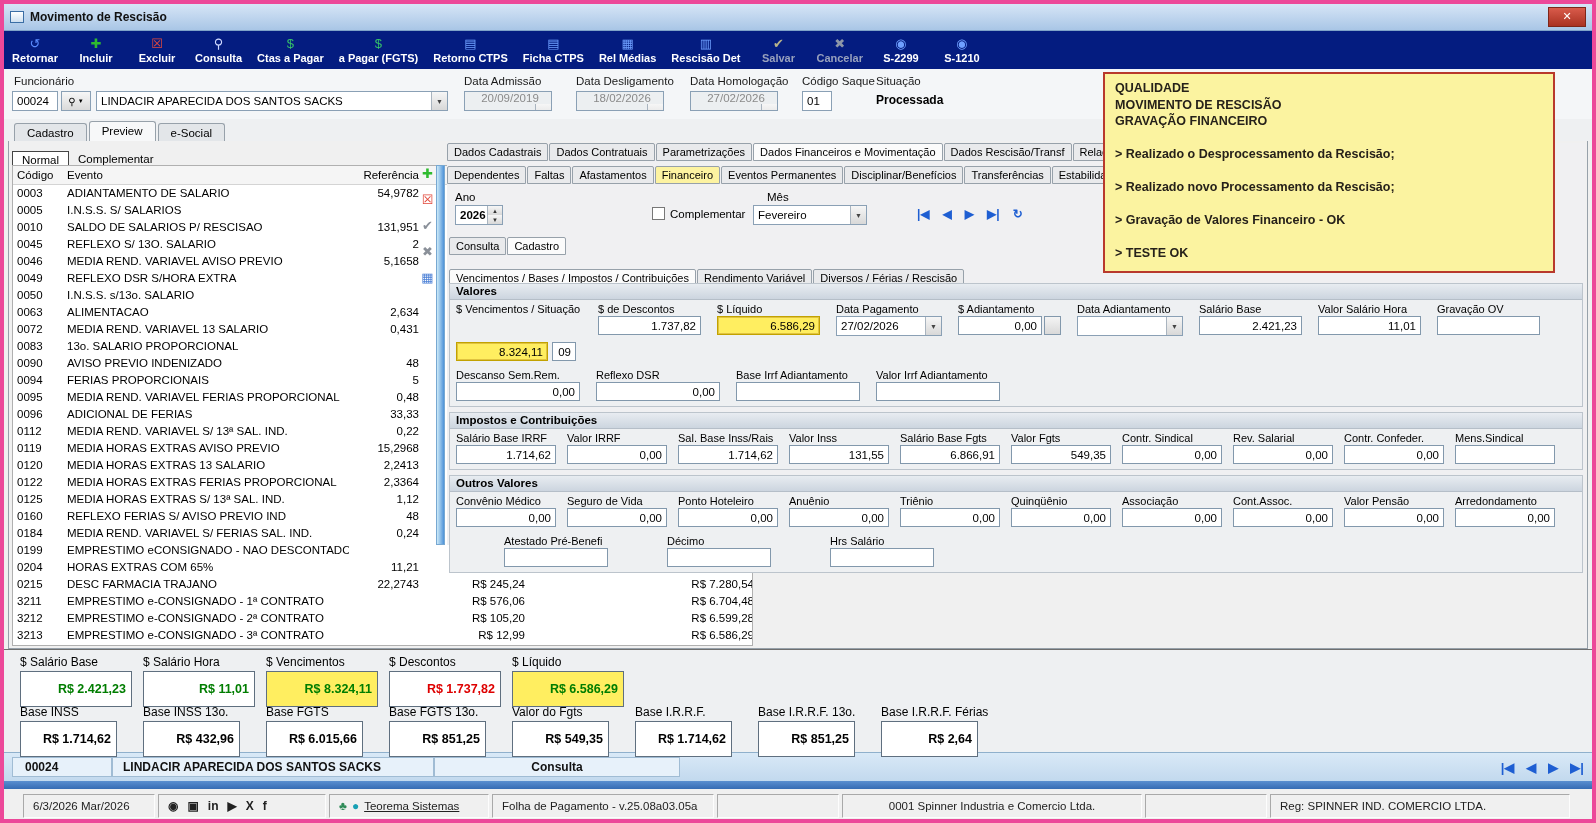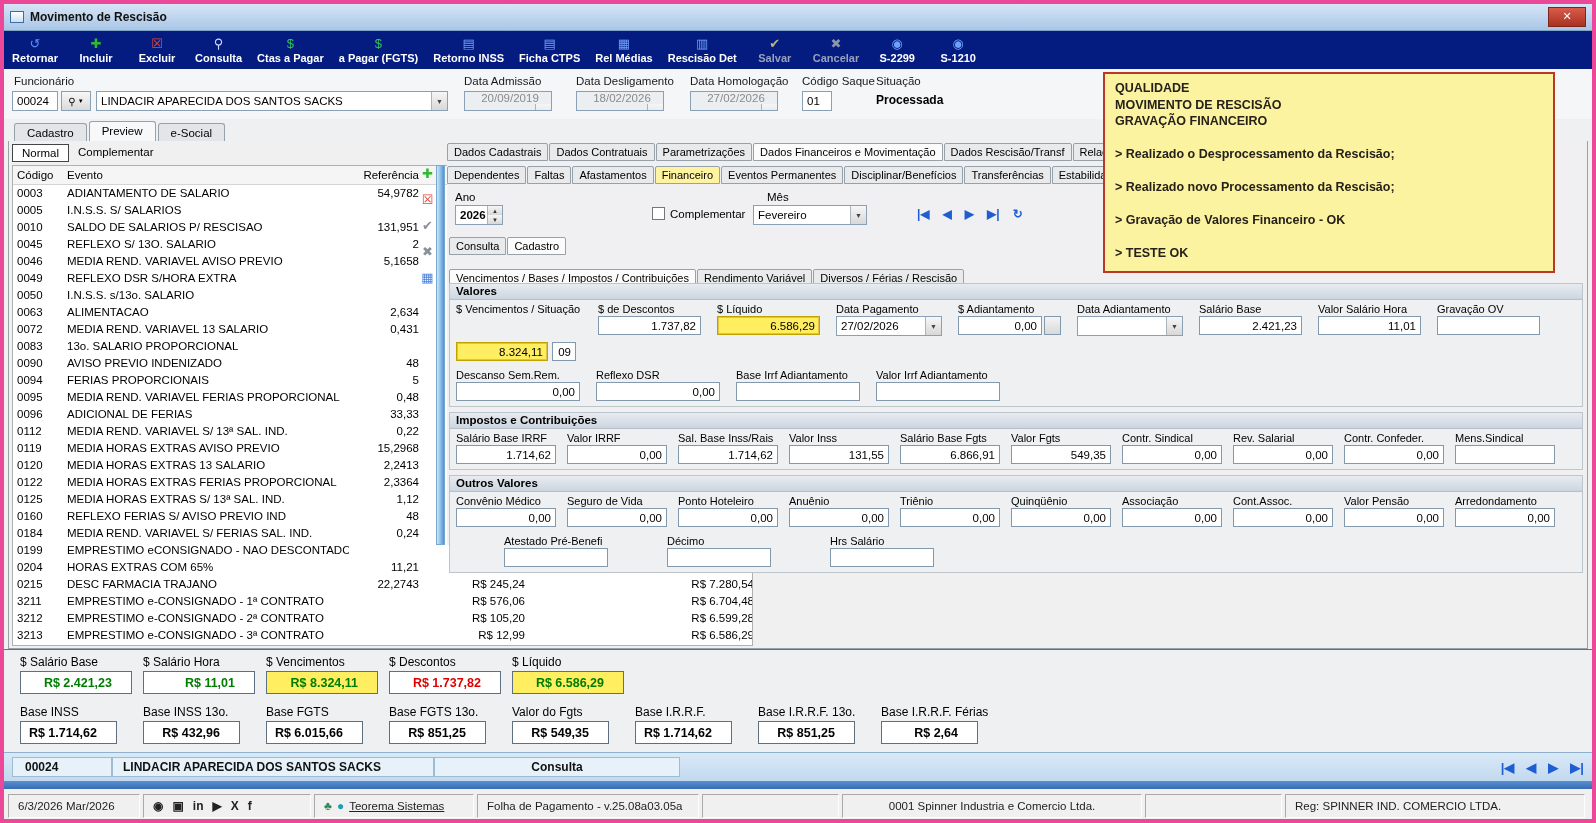--- a/index.html
+++ b/index.html
@@ -27,21 +27,21 @@
   .lookup-btn{position:absolute;left:57px;top:22px;width:30px;height:20px;border:1px solid #8aa0b5;background:linear-gradient(#f7f7f7,#dadada);box-sizing:border-box;display:flex;align-items:center;justify-content:center;gap:2px;font-size:10px;cursor:pointer;}
   .sit-value{position:absolute;left:872px;top:24px;font-weight:bold;font-size:12px;}
 
   
   .main-tabs{height:22px;display:flex;align-items:flex-end;padding:0 0 0 10px;background:#eef0f2;}
   .mtab{font-size:11.5px;padding:3px 12px 2px;border:1px solid #97a1aa;border-bottom:none;border-radius:3px 3px 0 0;background:#e3e6e9;margin-right:2px;cursor:pointer;}
   .mtab.active{background:#f7f8f9;padding-bottom:4px;}
 
   
   .content{height:508px;margin:0 4px;border:1px solid #97a1aa;border-top:none;background:#f0f0f0;position:relative;box-sizing:border-box;}
-  .ltabs{position:absolute;left:3px;top:3px;display:flex;font-size:11.5px;}
+  .ltabs{position:absolute;left:3px;top:10px;display:flex;font-size:11.5px;}
   .ltab{padding:2px 9px;cursor:pointer;}
   .ltab.active{border:1px solid #444;background:#fff;}
 
   .grid{position:absolute;left:3px;top:24px;width:741px;height:481px;background:#fff;border:1px solid #b0b0b0;font-size:11.5px;box-sizing:border-box;overflow:hidden;}
   .ghead-row{display:flex;height:18px;line-height:18px;background:#f5f5f5;border-bottom:1px solid #d4d4d4;}
   .grow{display:flex;height:17px;line-height:17px;white-space:nowrap;cursor:default;}
   .c-code{width:50px;padding-left:4px;flex:none;}
   .c-evt{width:282px;flex:none;overflow:hidden;}
   .c-ref{width:70px;flex:none;text-align:right;padding-right:4px;}
   .c-val{width:102px;flex:none;text-align:right;padding-right:4px;}
@@ -98,37 +98,37 @@
   .frow-o2 .field{width:104px;margin-right:11px;padding-left:48px;}
   .fbox.hl{border:1px solid #c2a200;box-shadow:inset 0 0 0 1px #e0c340;}
 
   
   .summary{height:102px;border-top:1px solid #6f6f6f;background:#eef0f2;position:relative;font-size:12px;}
   .srow1{position:absolute;left:16px;top:5px;display:flex;gap:11px;}
   .srow2{position:absolute;left:16px;top:55px;display:flex;gap:26px;}
   .scell{display:flex;flex-direction:column;width:112px;}
   .srow2 .scell{width:97px;}
   .slabel{height:16px;white-space:nowrap;}
-  .sbox{height:23px;border:1px solid #5f6f7f;background:#fff;display:flex;align-items:center;justify-content:flex-end;padding:0 19px;font-weight:bold;font-size:12.5px;box-sizing:border-box;white-space:nowrap;}
+  .sbox{height:36px;border:1px solid #5f6f7f;background:#fff;display:flex;align-items:center;justify-content:flex-end;padding:0 5px;font-weight:bold;font-size:12.5px;box-sizing:border-box;white-space:nowrap;}
   .pos{color:#007d00;}
   .neg{color:#de0000;}
 
   
   .record-bar{height:28px;background:linear-gradient(#d9e9f7,#c2d9ee);border-top:1px solid #8fb0cc;display:flex;align-items:center;padding:0 8px;font-size:12px;font-weight:bold;color:#111;}
   .rseg{height:20px;border:1px solid #a0bcd4;background:#e7f1fa;display:flex;align-items:center;box-sizing:border-box;white-space:nowrap;overflow:hidden;}
   .rseg.code{width:100px;padding-left:12px;}
   .rseg.name{width:322px;padding-left:10px;}
   .rseg.mode{width:246px;justify-content:center;}
   .rnav{margin-left:auto;display:flex;gap:12px;color:#1e5ed2;font-size:13px;}
   .rnav span{cursor:pointer;}
 
   .frame-strip{height:8px;background:linear-gradient(#5a8fd0,#366cb4);}
 
   
-  .status-bar{height:33px;background:#f0f0f0;display:flex;align-items:center;padding:0 4px;font-size:11.5px;color:#222;}
+  .status-bar{height:33px;background:#f0f0f0;display:flex;align-items:center;padding:0 19px;font-size:11.5px;color:#222;}
   .sseg{height:24px;display:flex;align-items:center;padding:0 9px;border:1px solid;border-color:#a9a9a9 #fdfdfd #fdfdfd #a9a9a9;margin-right:3px;box-sizing:border-box;white-space:nowrap;overflow:hidden;}
   .sseg.grow{flex:1;}
   .sseg.center{justify-content:center;}
   .icons{gap:9px;}
   .sicon{font-size:12px;font-weight:bold;cursor:pointer;}
   .bicon{font-size:12px;margin-right:5px;}
   .brand-link{text-decoration:underline;cursor:pointer;}
 
   
   .note{position:absolute;left:1099px;top:68px;width:452px;height:201px;box-sizing:border-box;background:#fbf3a0;border:2px solid #b8392c;z-index:60;padding:6px 10px;font-size:12.5px;font-weight:bold;color:#26211a;}
@@ -172,21 +172,21 @@
         <span class="tlabel" style="color: rgb(255, 255, 255);">Ctas a Pagar</span>
       </div>
 
       <div class="tbtn">
         <span class="ticon" style="color: rgb(53, 192, 106);">$</span>
         <span class="tlabel" style="color: rgb(255, 255, 255);">a Pagar (FGTS)</span>
       </div>
 
       <div class="tbtn">
         <span class="ticon" style="color: rgb(111, 160, 255);">▤</span>
-        <span class="tlabel" style="color: rgb(255, 255, 255);">Retorno INSS</span>
+        <span class="tlabel" style="color: rgb(255, 255, 255);">Retorno CTPS</span>
       </div>
 
       <div class="tbtn">
         <span class="ticon" style="color: rgb(111, 160, 255);">▤</span>
         <span class="tlabel" style="color: rgb(255, 255, 255);">Ficha CTPS</span>
       </div>
 
       <div class="tbtn">
         <span class="ticon" style="color: rgb(111, 160, 255);">▦</span>
         <span class="tlabel" style="color: rgb(255, 255, 255);">Rel Médias</span>

